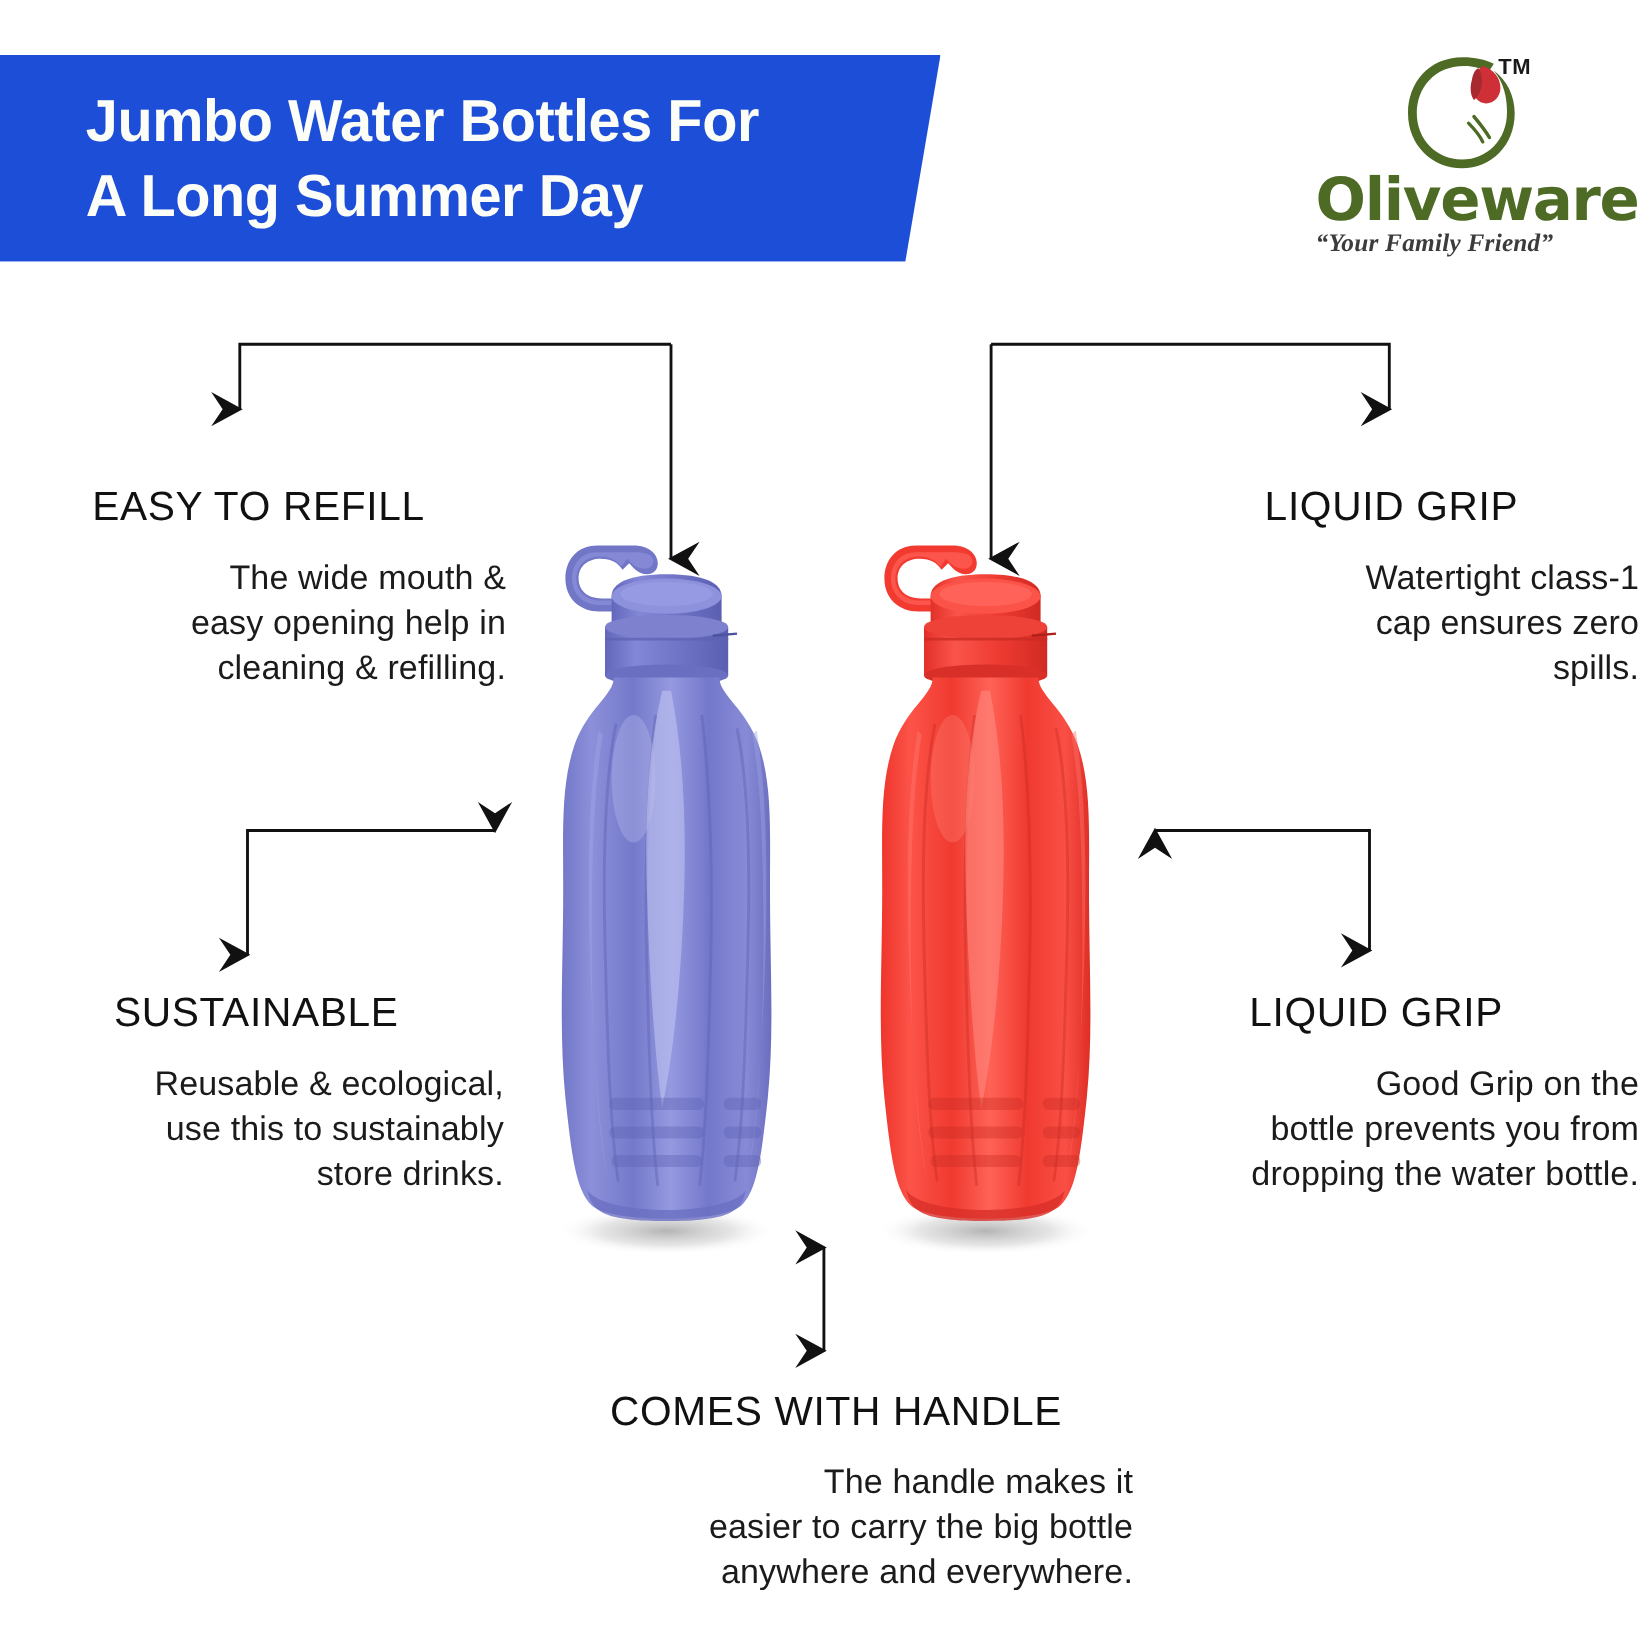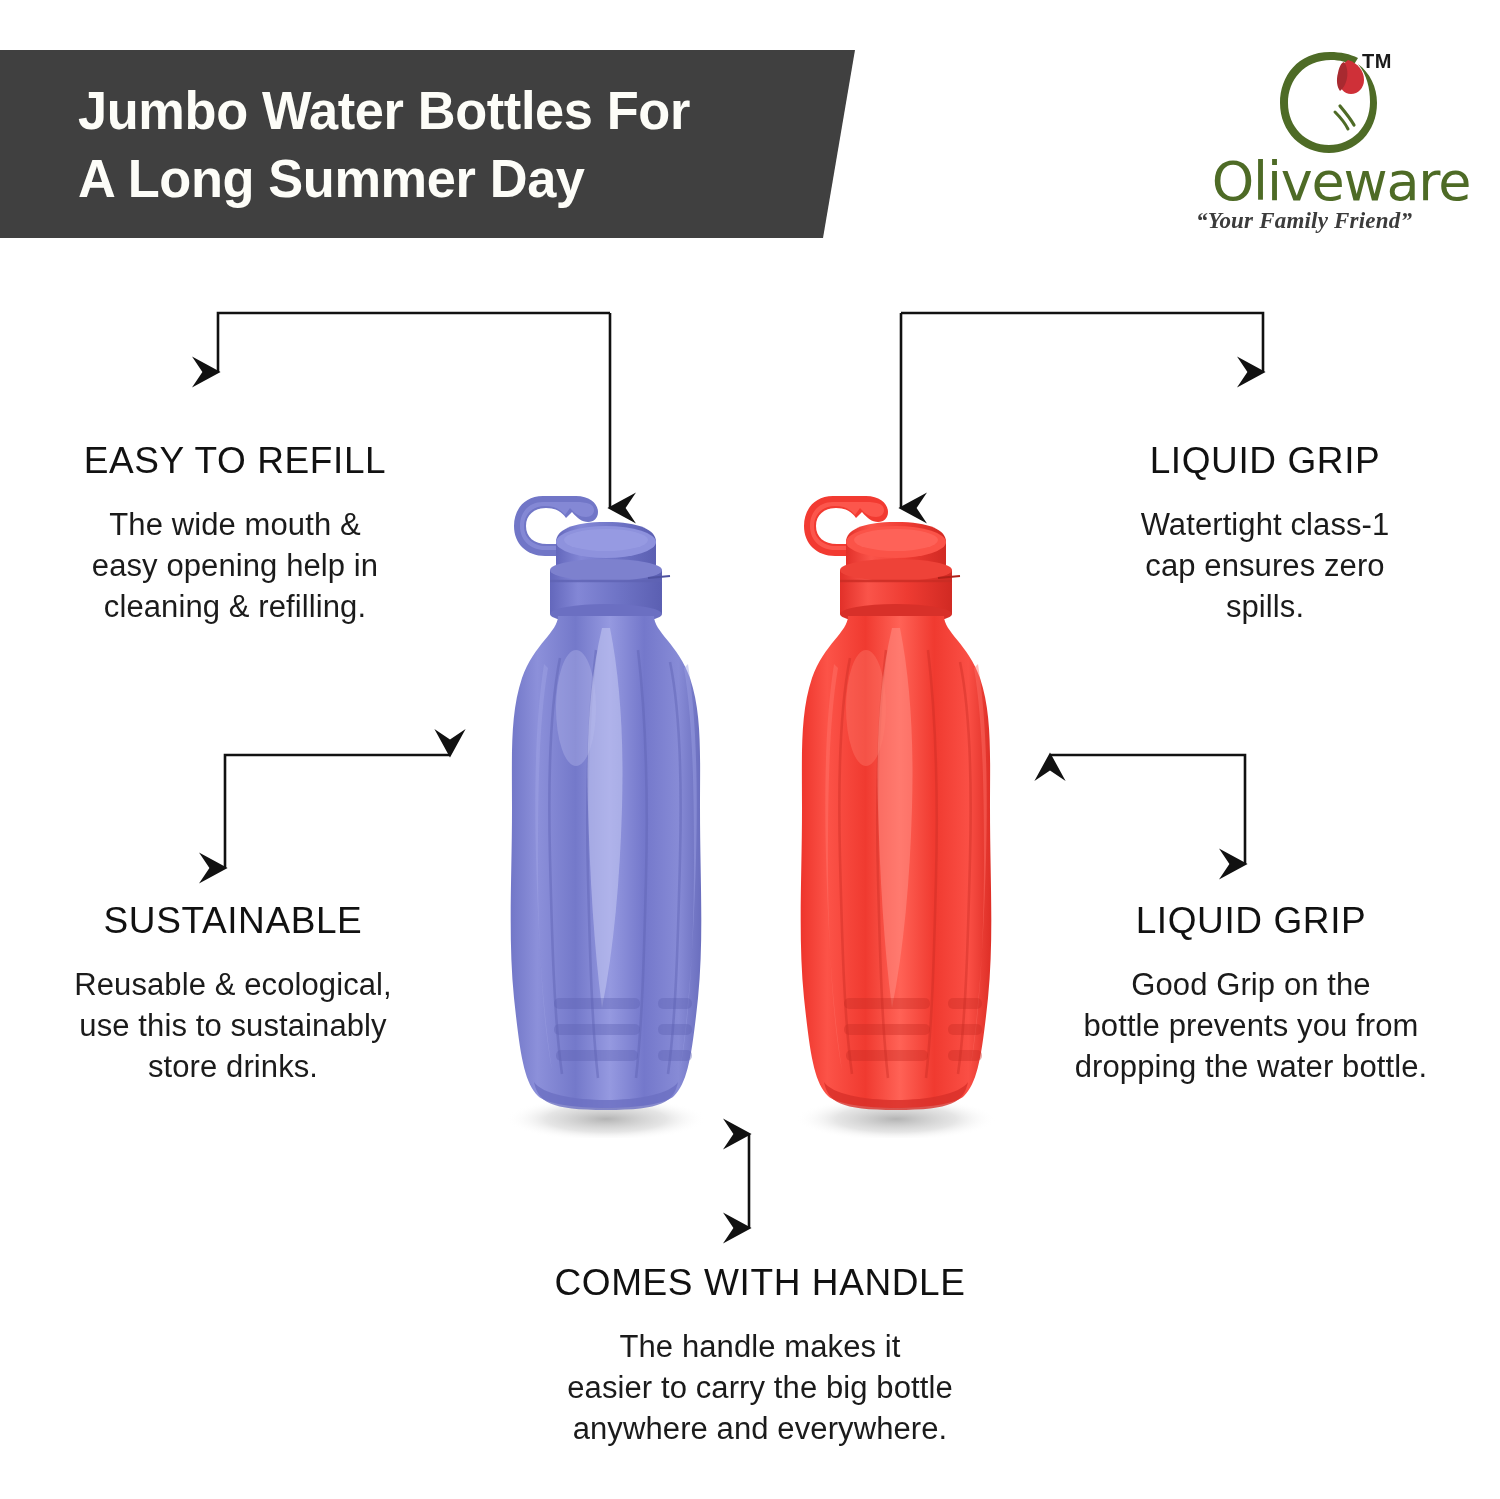--- a/index.html
+++ b/index.html
@@ -9,21 +9,21 @@
     font-family:"Liberation Sans", sans-serif;
     color:#161616;
     position:relative;
     overflow:hidden;
   }
   #stage { position:absolute; inset:0; }
 
   
   .banner {
     position:absolute; left:0; top:50px; width:860px; height:188px;
-    background:#404040;
+    background:#1d4ed8;
     clip-path: polygon(0 0, 855px 0, 823px 100%, 0 100%);
     display:flex; flex-direction:column; justify-content:center;
     padding-left:78px;
   }
   .banner-line {
     color:#fdfdf8;
     font-family:"Liberation Sans Narrow","Liberation Sans",sans-serif;
     font-weight:bold;
     font-size:54px;
     line-height:1.26;
@@ -38,21 +38,21 @@
   .logo-mark { position:absolute; left:78px; top:0px; width:108px; height:112px; }
   .logo-tm {
     position:absolute; left:166px; top:4px;
     font-size:20px; font-weight:bold; color:#1a1a1a;
     letter-spacing:0.5px;
   }
   .logo-word {
     position:absolute; left:0; top:104px; width:290px;
     text-align:center;
     font-family:"DejaVu Sans","Liberation Sans",sans-serif;
-    font-size:54px; font-weight:normal; color:#4E6B26;
+    font-size:54px; font-weight:bold; color:#4E6B26;
     letter-spacing:-1.2px;
   }
   .logo-tagline {
     position:absolute; left:0; top:162px; width:290px;
     text-align:left;
     font-family:"Liberation Serif","DejaVu Serif",serif;
     font-style:italic; font-weight:bold;
     font-size:23px; color:#3c3c3c;
     letter-spacing:0.2px;
   }
@@ -68,20 +68,21 @@
     white-space:nowrap;
   }
   .feature .f-body {
     margin-top:22px;
     font-family:"Liberation Sans","DejaVu Sans",sans-serif;
     font-weight:300;
     font-size:31px;
     line-height:1.33;
     color:#1b1b1b;
     letter-spacing:0.1px;
+    text-align:right;
   }
 
   #feat-refill   { left:10px;   top:440px;  width:450px; text-align:center; }
   #feat-sustain  { left:8px;    top:900px;  width:450px; text-align:center; }
   #feat-liquid   { left:1040px; top:440px;  width:450px; text-align:center; }
   #feat-grip     { left:1012px; top:900px;  width:478px; text-align:center; }
   #feat-handle   { left:490px;  top:1262px; width:540px; text-align:center; }
 
   
   .arrows { position:absolute; left:0; top:0; width:1500px; height:1499px; pointer-events:none; }

